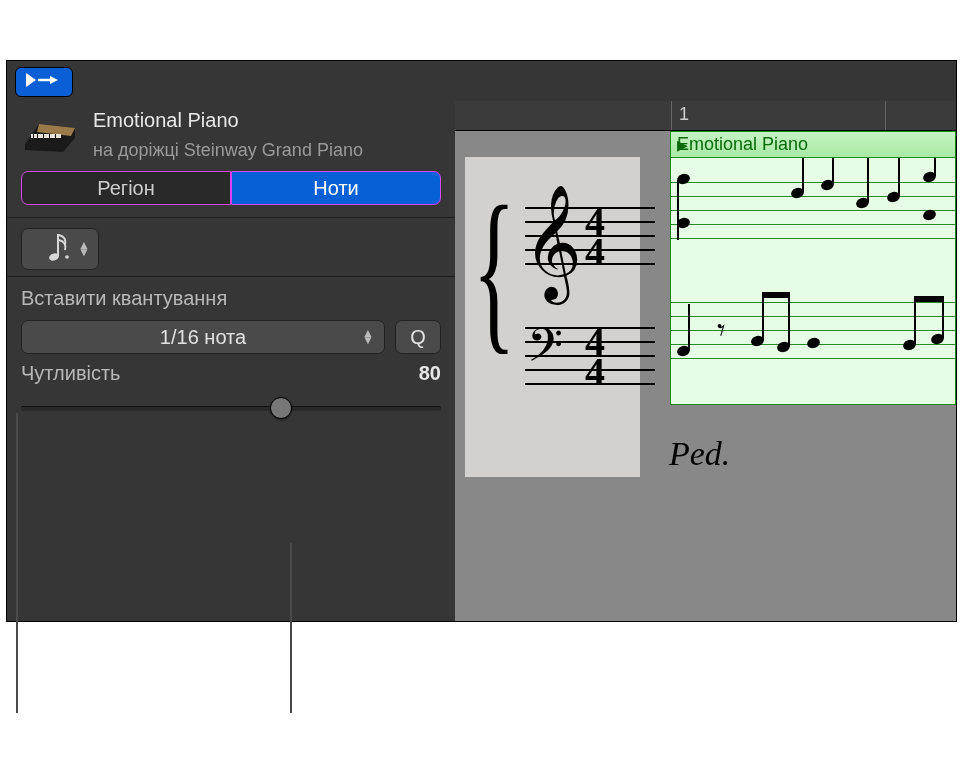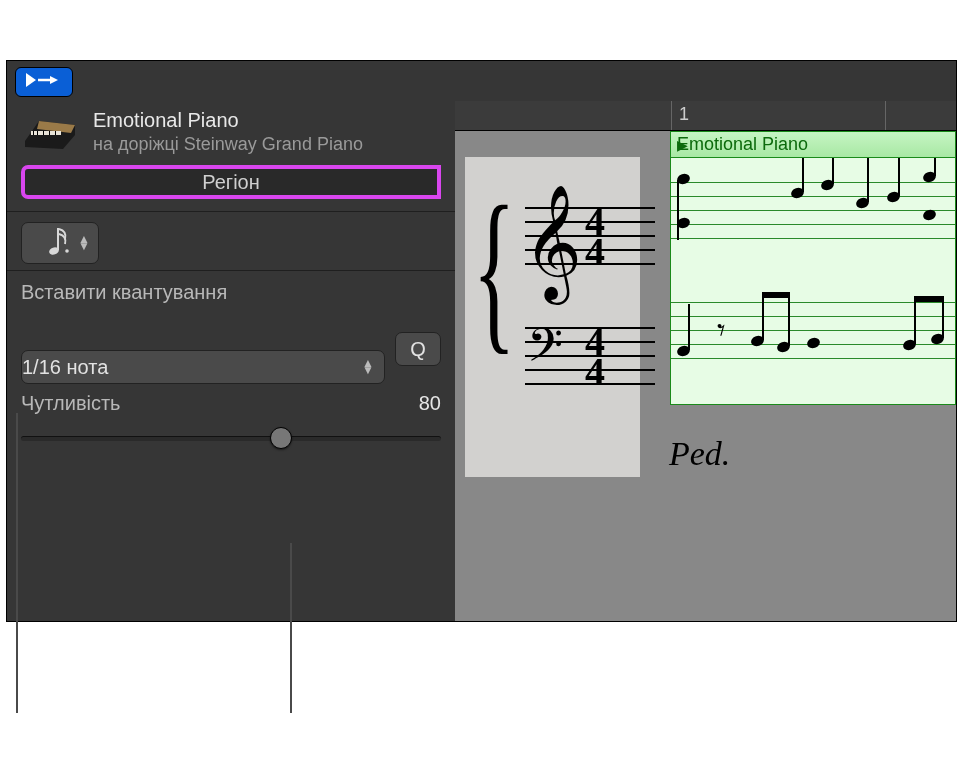--- a/index.html
+++ b/index.html
@@ -45,33 +45,33 @@
   .track-icon {
     width: 58px; height: 42px;
     position: relative;
   }
   .title-block { flex: 1; }
   .region-title {
     color: #e8e8e8; font-size: 20px; font-weight: 500;
   }
   .region-sub {
     color: #9a9a9a; font-size: 18px;
-    margin-top: 2px;
+    margin-top: 8px;
   }
   .seg-row {
     display: flex; gap: 0;
     padding: 0 14px 12px 14px;
   }
   .seg {
     flex: 1;
     height: 34px;
     border-radius: 7px;
     display: flex; align-items: center; justify-content: center;
     font-size: 20px;
-    border: 4px solid #d946ef;
+    border: 1px solid #d946ef;
   }
   .seg.left { background: #292929; color: #cfcfcf; border-top-right-radius:0; border-bottom-right-radius:0;}
   .seg.right { background: #0760d6; color: #fff; border-top-left-radius:0; border-bottom-left-radius:0;}
 
   .divider { height: 1px; background: #1f1f1f; margin: 0; }
 
   .section { padding: 10px 14px 6px 14px; }
   .section-label {
     color: #b8b8b8; font-size: 20px;
     margin-bottom: 10px;
@@ -92,43 +92,42 @@
 
   .quant-row {
     display: flex; gap: 10px; align-items: center;
     margin-bottom: 8px;
   }
   .quant-select {
     flex: 1; height: 34px;
     background: #4a4a4a;
     border: 1px solid #222;
     border-radius: 7px;
-    display: flex; align-items: center; justify-content: flex-start;
+    display: flex; align-items: center; justify-content: center;
     color: #e2e2e2; font-size: 20px;
     position: relative;
-    margin-top: 36px;
   }
   .quant-select .arrows {
     position: absolute; right: 10px;
     color: #bbb; font-size: 12px; line-height: 7px;
   }
   .q-button {
     width: 46px; height: 34px;
     background: #4a4a4a;
     border: 1px solid #222;
     border-radius: 7px;
     color: #e2e2e2; font-size: 20px;
     display: flex; align-items: center; justify-content: center;
   }
   .sens-row {
     display: flex; justify-content: space-between;
     color: #b8b8b8; font-size: 20px;
     margin-bottom: 8px;
   }
-  .sens-row .val { color: #e6e6e6; }
+  .sens-row .val { color: #e6e6e6; font-weight: bold; }
   .slider {
     position: relative;
     height: 30px;
   }
   .slider-track {
     position: absolute; left: 0; right: 0; top: 13px;
     height: 5px; background: #2a2a2a;
     border-radius: 3px;
     border-top: 1px solid #111;
   }
@@ -269,20 +268,21 @@
         </svg>
       </div>
       <div class="title-block">
         <div class="region-title">Emotional Piano</div>
         <div class="region-sub">на доріжці Steinway Grand Piano</div>
       </div>
     </div>
 
     <div class="seg-row">
       <div class="seg left">Регіон</div>
+      <div class="seg right">Ноти</div>
     </div>
 
     <div class="divider"></div>
 
     <div class="section">
       <div class="insert-chip">
         <span>
           <svg viewBox="0 0 26 30">
             <ellipse cx="7" cy="25" rx="5" ry="3.5" fill="#d8d8d8" transform="rotate(-18 7 25)"></ellipse>
             <rect x="10" y="2" width="2" height="22" fill="#d8d8d8"></rect>

